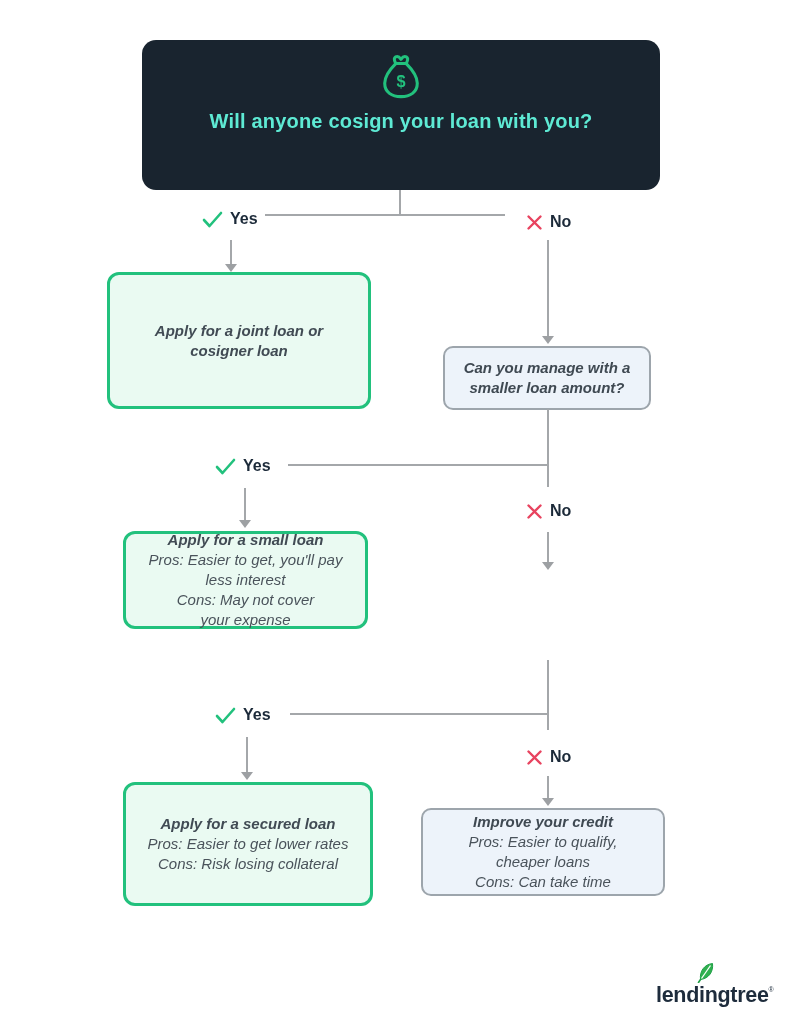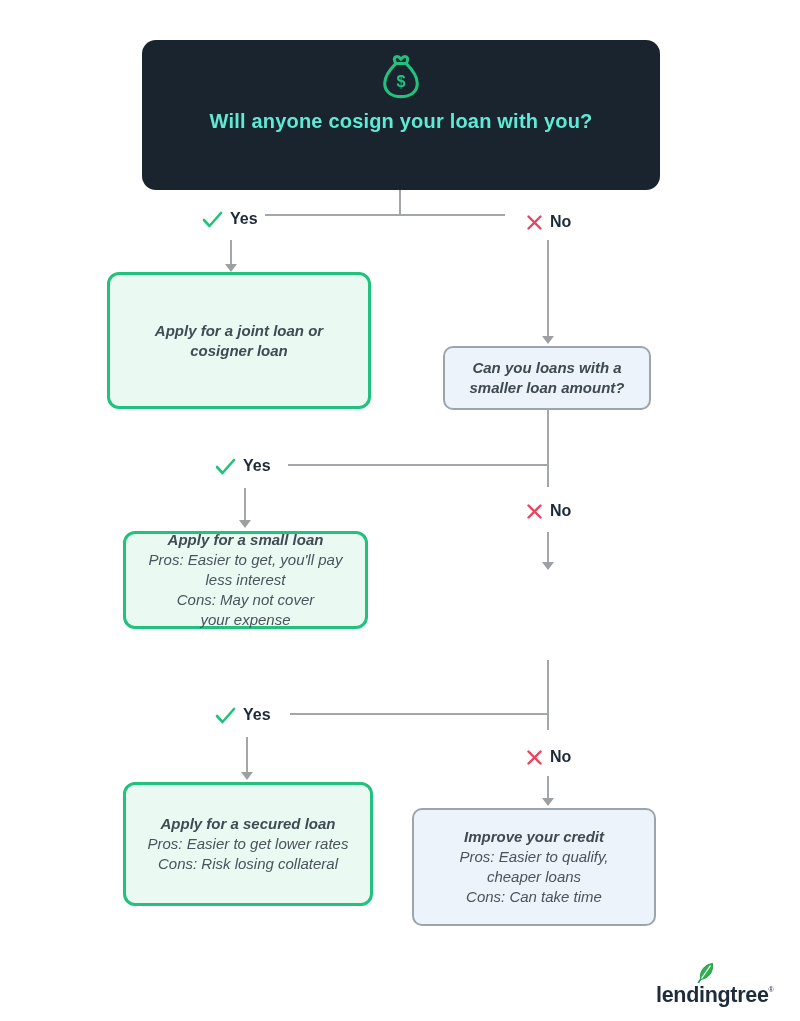--- a/index.html
+++ b/index.html
@@ -89,21 +89,21 @@
 
   <div class="vline" style="left:547px;top:240px;height:97px"></div>
   <div class="ahead" style="left:542px;top:336px"></div>
 
   <div class="node green" style="left:107px;top:272px;width:264px;height:137px">
     <div class="node-title">Apply for a joint loan or
 cosigner loan</div>
   </div>
 
   <div class="node blue" style="left:443px;top:346px;width:208px;height:64px">
-    <div class="node-title">Can you loans with a
+    <div class="node-title">Can you manage with a
 smaller loan amount?</div>
   </div>
 
   <div class="vline" style="left:547px;top:409px;height:78px"></div>
   <div class="hline" style="left:288px;top:464px;width:261px"></div>
 
   <div class="branch-label" style="left:215px;top:453px">
     <svg width="21" height="17" viewBox="0 0 21 17">
       <polyline points="2,9 7.5,15 19,2" fill="none" stroke="#22c17d" stroke-width="2.6" stroke-linecap="round" stroke-linejoin="round"></polyline>
     </svg>
@@ -152,21 +152,21 @@
 
   <div class="vline" style="left:547px;top:776px;height:23px"></div>
   <div class="ahead" style="left:542px;top:798px"></div>
 
   <div class="node green" style="left:123px;top:782px;width:250px;height:124px">
     <div class="node-title">Apply for a secured loan</div>
     <div class="node-body">Pros: Easier to get lower rates
 Cons: Risk losing collateral</div>
   </div>
 
-  <div class="node blue" style="left:412px;top:808px;width:244px;height:118px">
+  <div class="node blue" style="left:421px;top:808px;width:244px;height:88px">
     <div class="node-title">Improve your credit</div>
     <div class="node-body">Pros: Easier to qualify,
 cheaper loans
 Cons: Can take time</div>
   </div>
 
   <div class="logo">
     <svg class="logo-leaf" width="19" height="21" viewBox="0 0 19 21">
       <path d="M3.5 17.5 C2.5 9.5 7 2.5 15.5 1.5 C16.5 9.5 12 16.5 3.5 17.5 Z" fill="#2fb14f" stroke="#1e9e46" stroke-width="1"></path>
       <path d="M4.5 16.5 L13.5 3.5" stroke="#ffffff" stroke-width="1.3" fill="none"></path>

